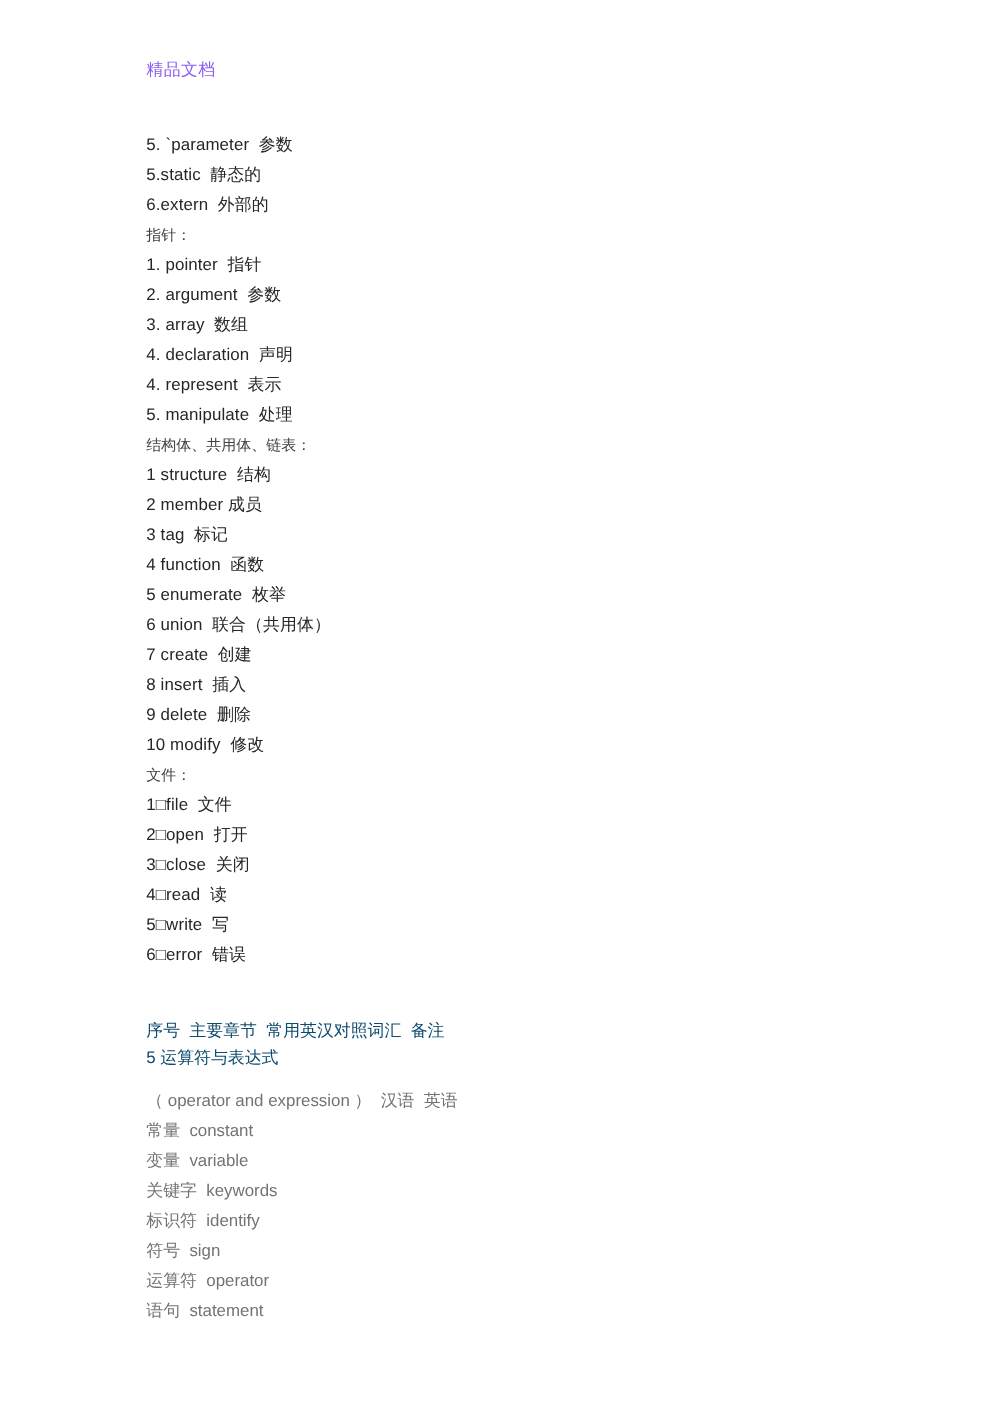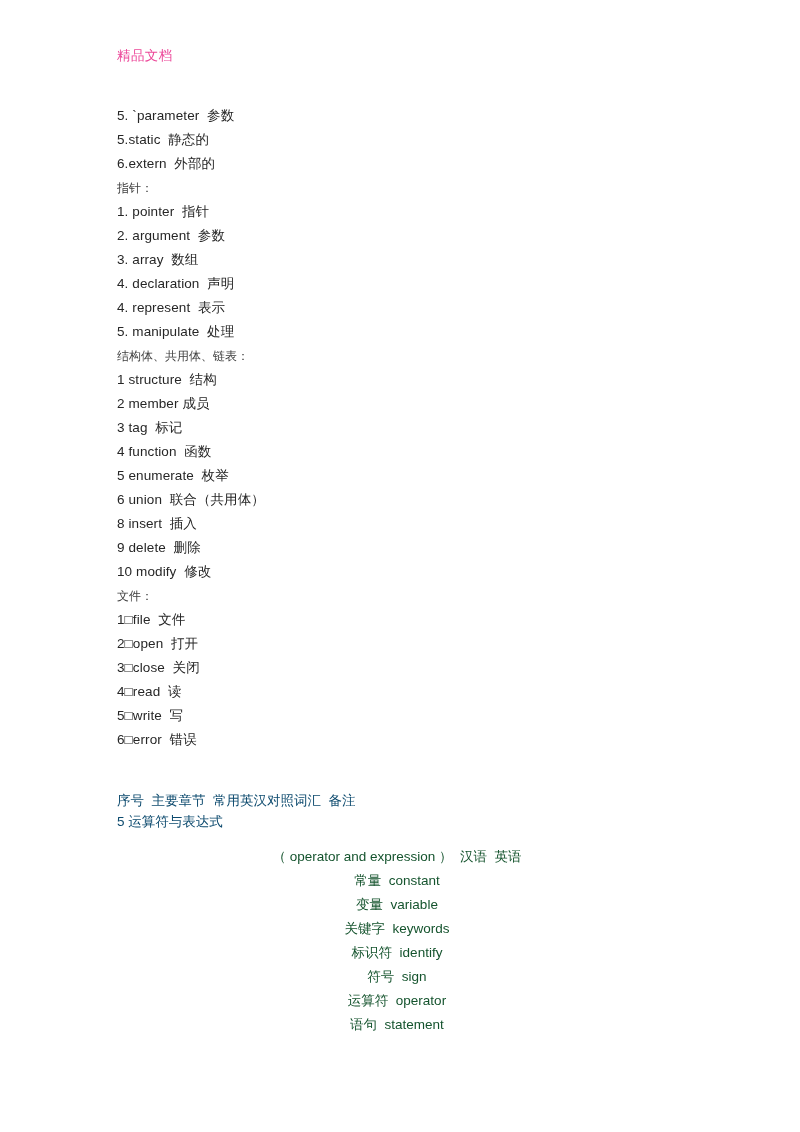--- a/index.html
+++ b/index.html
@@ -21,21 +21,21 @@
   }
   .content {
     position: absolute;
     left: 117px;
     top: 44px;
     width: 560px;
   }
   .doc-header {
     font-size: 13.5px;
     line-height: 24px;
-    color: #ec4899;
+    color: #8b5cf6;
     letter-spacing: 0.4px;
     white-space: pre;
   }
   .spacer-after-header { height: 36px; }
   .spacer-block { height: 38px; }
   .line {
     font-size: 13.5px;
     line-height: 24px;
     color: #262626;
     white-space: pre;
@@ -49,23 +49,22 @@
   }
   .table-head {
     font-size: 13.5px;
     line-height: 21px;
     color: #0c4a6e;
     white-space: pre;
   }
   .vocab-line {
     font-size: 13.5px;
     line-height: 24px;
-    color: #14532d;
+    color: #737373;
     white-space: pre;
-    text-align: center;
   }
   .gap-sm { height: 13px; }
 </style>
 </head>
 <body>
 
 <div class="page">
   <div class="content">
 
     <div class="doc-header">精品文档</div>
@@ -89,20 +88,21 @@
     </div>
 
     <div>
       <div class="section-label">结构体、共用体、链表：</div>
       <div class="line">1 structure  结构</div>
       <div class="line">2 member 成员</div>
       <div class="line">3 tag  标记</div>
       <div class="line">4 function  函数</div>
       <div class="line">5 enumerate  枚举</div>
       <div class="line">6 union  联合（共用体）</div>
+      <div class="line">7 create  创建</div>
       <div class="line">8 insert  插入</div>
       <div class="line">9 delete  删除</div>
       <div class="line">10 modify  修改</div>
     </div>
 
     <div>
       <div class="section-label">文件：</div>
       <div class="line">1□file  文件</div>
       <div class="line">2□open  打开</div>
       <div class="line">3□close  关闭</div>

